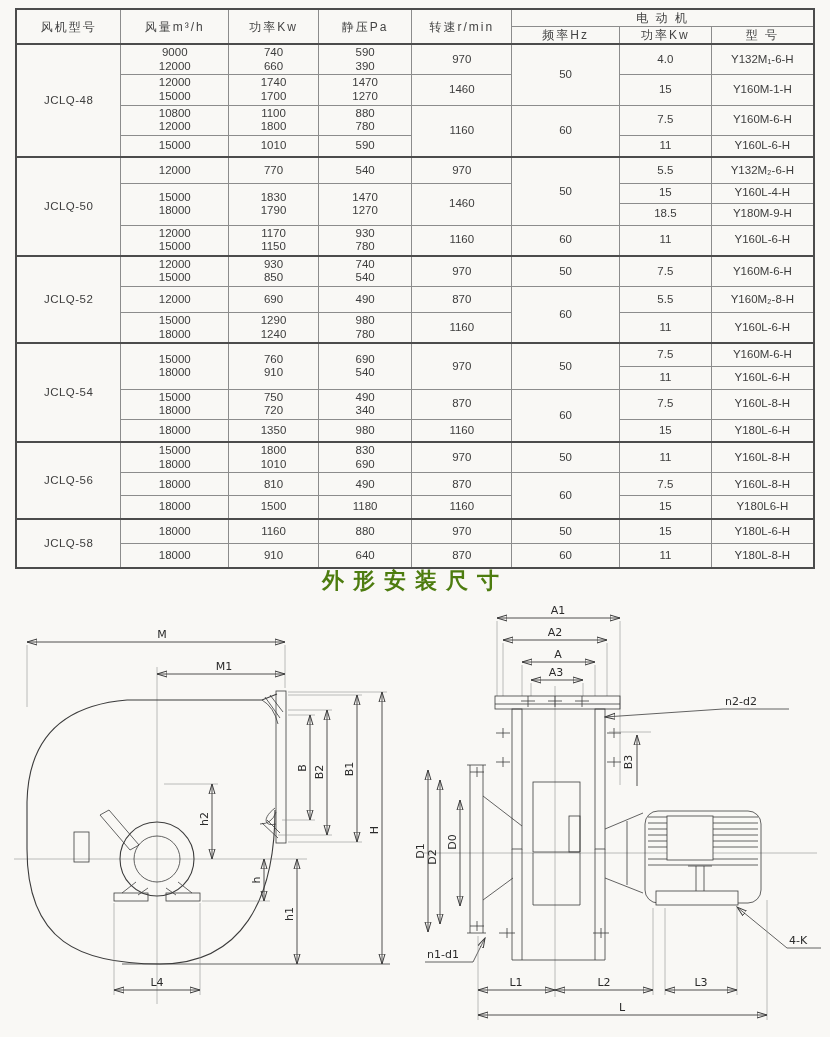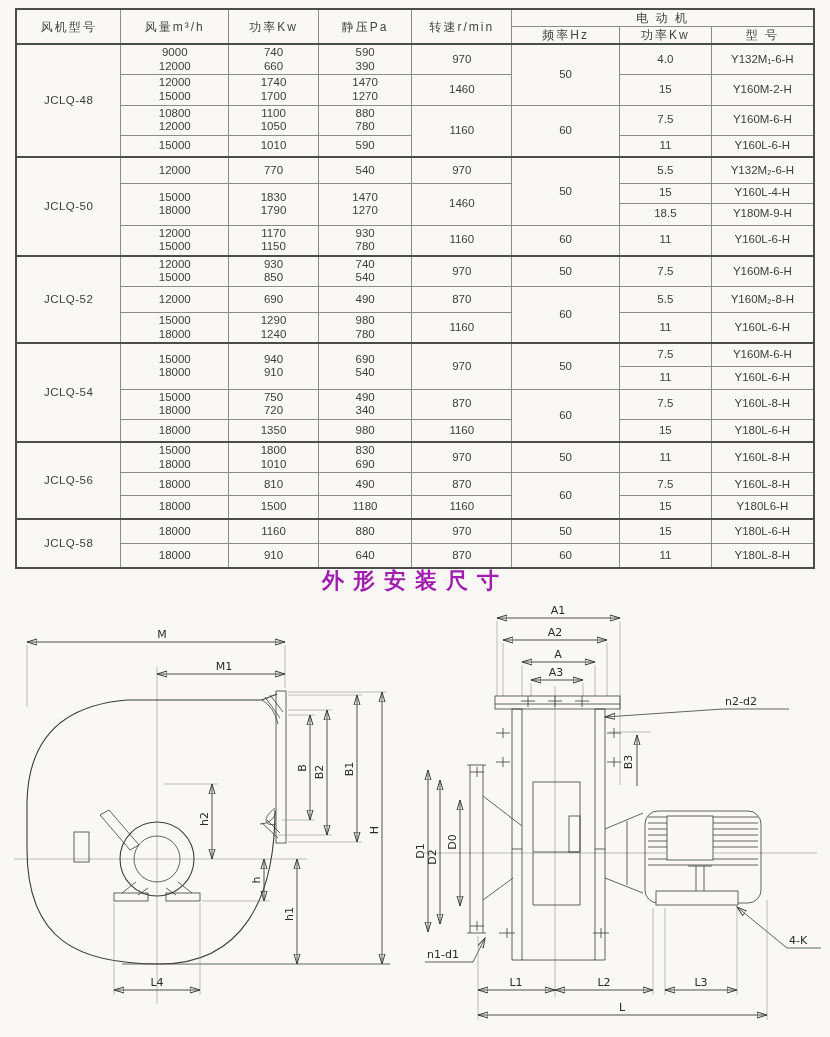--- a/index.html
+++ b/index.html
@@ -12,21 +12,21 @@
   table.spec th,table.spec td{border:1px solid #8c8c8c;color:#3d3d3d;text-align:center;
              vertical-align:middle;padding:1px 2px;font-size:11.5px;line-height:1.18;
              white-space:pre-line;font-weight:normal;}
   table.spec thead th{font-size:12px;letter-spacing:2px;color:#444;}
   table.spec tr.grp td{border-top:2px solid #4c4c4c;}
   table.spec thead tr:last-child th{border-bottom:1.5px solid #4c4c4c;}
   td.model{letter-spacing:0.5px;}
 
   
   .sec-title{position:absolute;top:566px;left:0;width:830px;text-align:center;
-             color:#a21caf;font-size:22px;font-weight:bold;letter-spacing:9px;}
+             color:#4d7c0f;font-size:22px;font-weight:bold;letter-spacing:9px;}
 
   
   svg{position:absolute;overflow:visible;}
   svg line,svg path,svg rect,svg circle{stroke:#3c3c3c;fill:none;}
   .dim{stroke-width:0.9;}
   .thin{stroke-width:0.55;stroke:#8a8a8a;}
   .main{stroke-width:1.1;}
   .det{stroke-width:0.8;}
   .lbl{font-family:"DejaVu Sans",sans-serif;font-size:11px;fill:#2b2b2b;stroke:none;text-anchor:middle;}
   .lbl.start{text-anchor:start;}
@@ -79,27 +79,27 @@
         </tr>
         <tr style="height: 28px;">
           <td>12000
 15000</td>
           <td>1740
 1700</td>
           <td>1470
 1270</td>
           <td>1460</td>
           <td>15</td>
-          <td>Y160M-2-H</td>
+          <td>Y160M-1-H</td>
         </tr>
         <tr style="height: 30px;">
           <td>10800
 12000</td>
           <td>1100
-1050</td>
+1800</td>
           <td>880
 780</td>
           <td rowspan="2">1160</td>
           <td rowspan="2">60</td>
           <td>7.5</td>
           <td>Y160M-6-H</td>
         </tr>
         <tr style="height: 22px;">
           <td>15000</td>
           <td>1010</td>
@@ -174,21 +174,21 @@
           <td>980
 780</td>
           <td>1160</td>
           <td>11</td>
           <td>Y160L-6-H</td>
         </tr>
         <tr class="grp" style="height: 23px;">
           <td rowspan="4" class="model">JCLQ-54</td>
           <td rowspan="2">15000
 18000</td>
-          <td rowspan="2">940
+          <td rowspan="2">760
 910</td>
           <td rowspan="2">690
 540</td>
           <td rowspan="2">970</td>
           <td rowspan="2">50</td>
           <td>7.5</td>
           <td>Y160M-6-H</td>
         </tr>
         <tr style="height: 23px;">
           <td>11</td>

